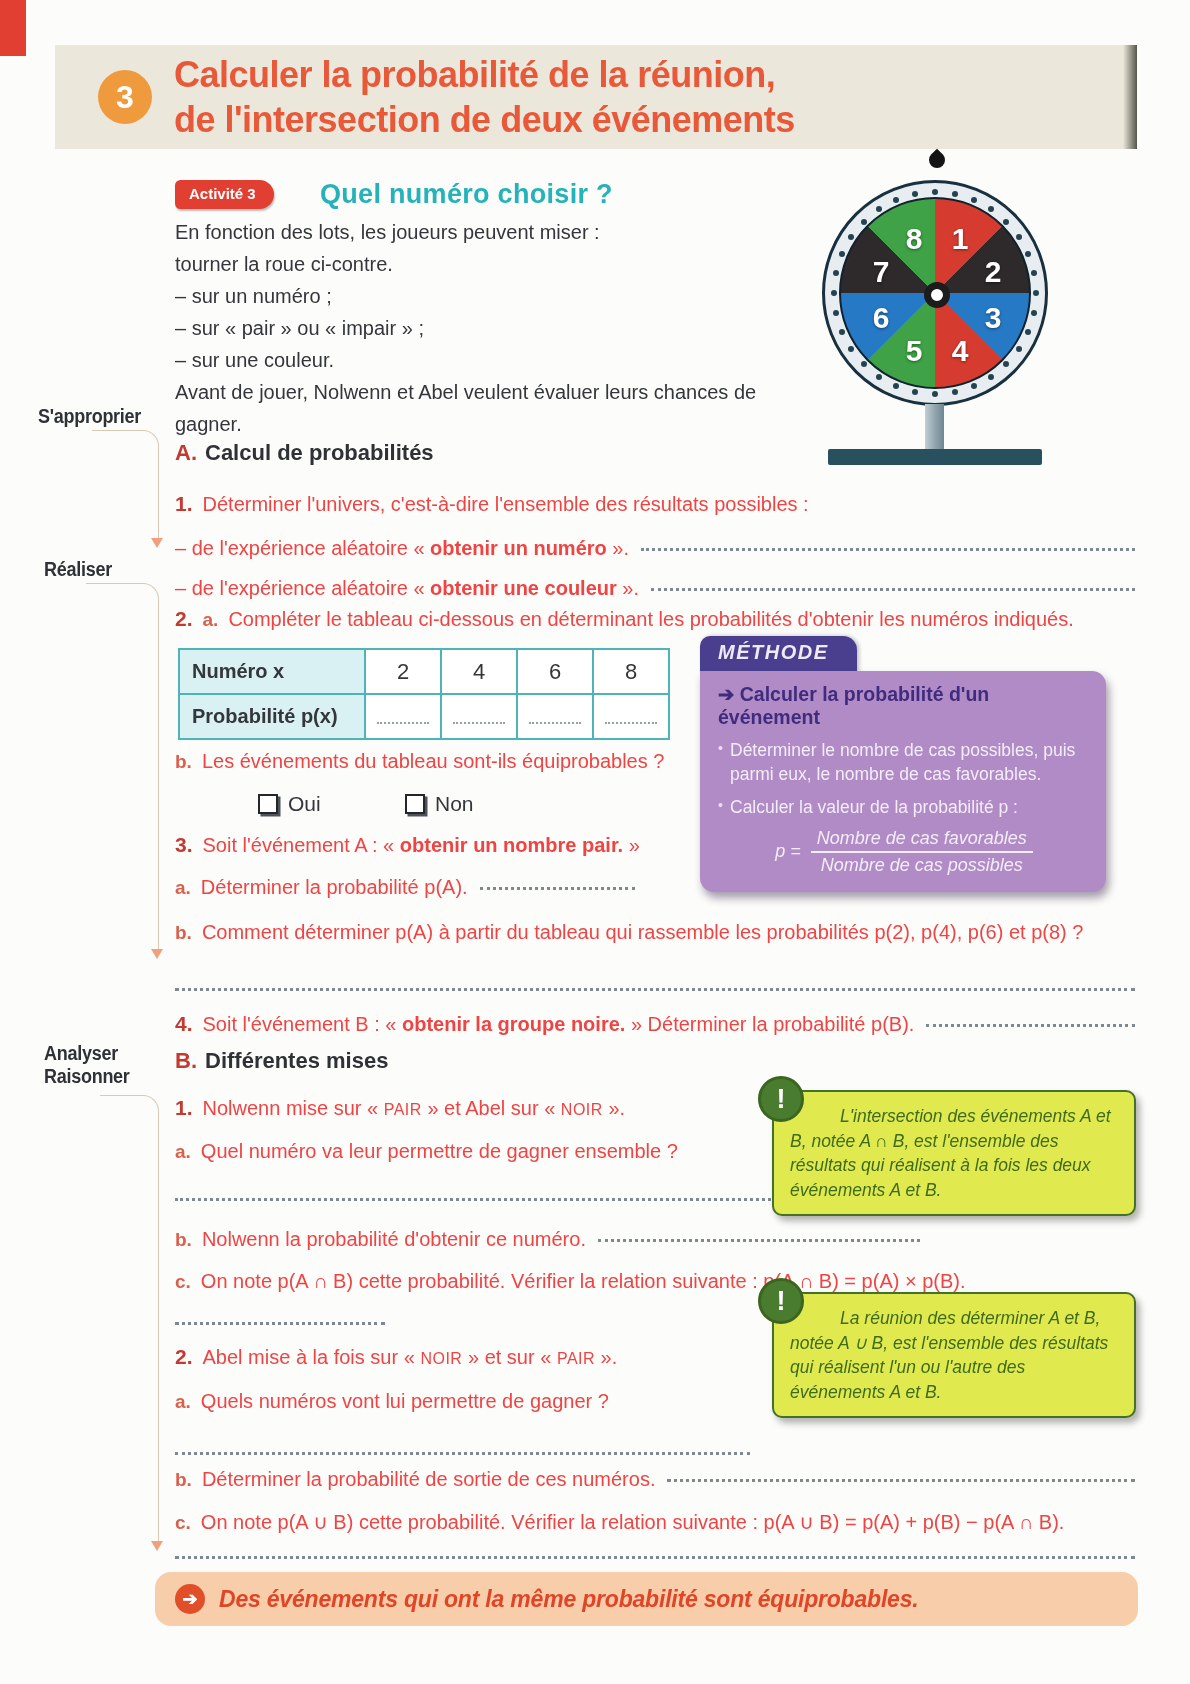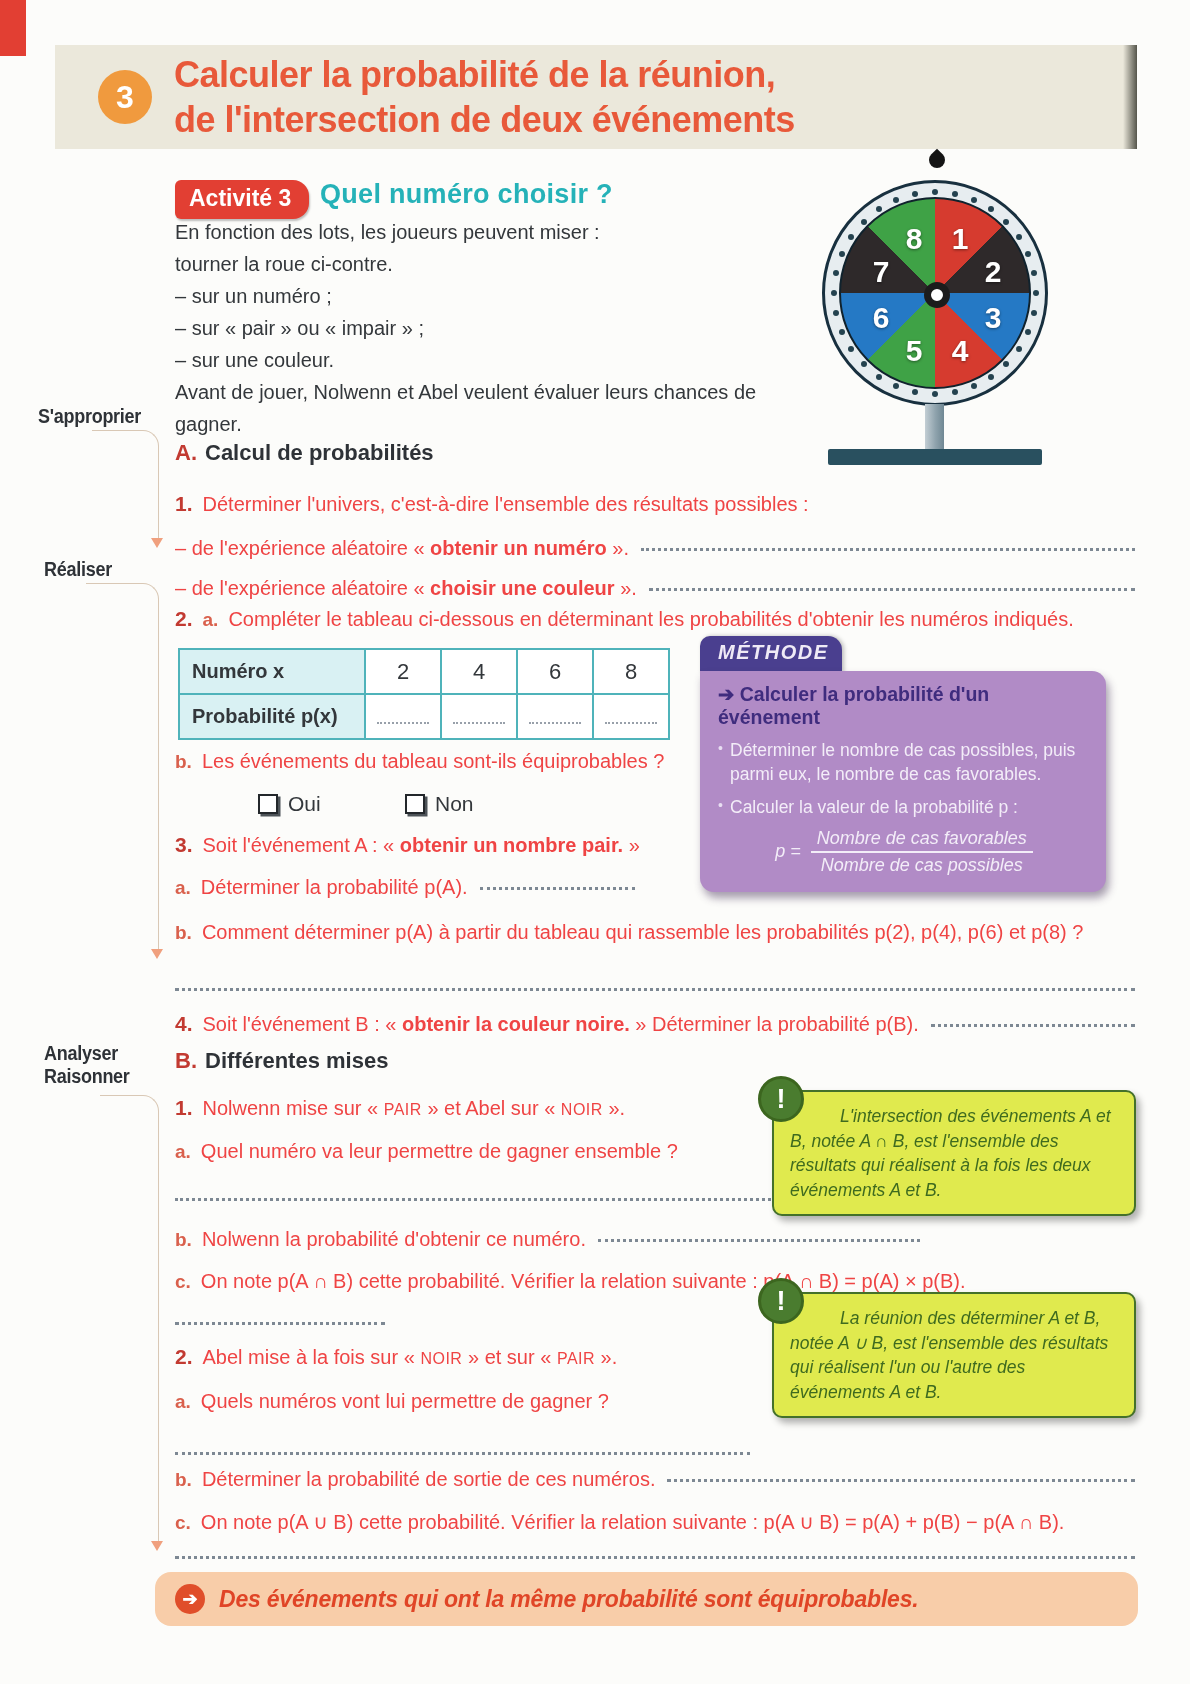--- a/index.html
+++ b/index.html
@@ -12,21 +12,21 @@
 
   
   .banner{left:55;left:55px;top:45px;width:1082px;height:104px;background:#ebe8db;}
   .banner-edge{position:absolute;right:0;top:0;width:14px;height:100%;
                background:linear-gradient(90deg,rgba(90,90,80,0),#55554b);}
   .chapter-circle{left:98px;top:70px;width:54px;height:54px;border-radius:50%;background:#f09a3e;
                   color:#fff;font-size:32px;font-weight:bold;display:flex;align-items:center;justify-content:center;}
   .chapter-title{left:174px;top:52px;font-size:36px;font-weight:bold;color:#e8593a;line-height:45px;letter-spacing:-0.5px;}
 
   
-  .act-badge{left:175px;top:180px;background:#e23f33;color:#fff;font-weight:bold;font-size:23px;
+  .act-badge{left:175px;top:180px;background:#e23f33;color:#fff;font-weight:bold;font-size:15px;
              padding:5px 18px 7px 14px;border-radius:6px 16px 16px 6px;box-shadow:1px 2px 2px rgba(0,0,0,.25);}
   .act-title{left:320px;top:179px;font-size:27px;font-weight:bold;color:#25b2b8;letter-spacing:0.3px;}
 
   .intro{left:175px;top:216px;width:640px;font-size:20px;line-height:32px;color:#33373b;}
 
   
   .ring{left:822px;top:180px;width:226px;height:226px;box-sizing:border-box;border-radius:50%;
         background:#e7edf0;border:3px solid #18303f;}
   .rdot{position:absolute;width:6px;height:6px;border-radius:50%;background:#24424f;}
   .wheel-disc{position:absolute;left:14px;top:14px;width:192px;height:192px;border-radius:50%;
@@ -59,21 +59,21 @@
 
   
   .ptable{position:absolute;left:178px;top:648px;border-collapse:collapse;}
   .ptable td{border:2px solid #4fb3ba;height:41px;background:#fff;}
   .ptable td.lab{width:172px;background:#d9f1f3;font-weight:bold;font-size:20px;padding:0 0 0 12px;}
   .ptable td.val{width:72px;text-align:center;font-size:22px;}
   .cell-dots{display:inline-block;width:72%;border-bottom:2.5px dotted #98a0aa;height:14px;}
 
   
   .m-tab{left:700px;top:636px;background:#4a3f8f;color:#efeaf6;font-size:20px;font-style:italic;font-weight:bold;
-         padding:5px 13px 9px 18px;border-radius:10px 14px 0 0;letter-spacing:1.5px;box-shadow:2px 0 4px rgba(0,0,0,.25);}
+         padding:5px 28px 9px 18px;border-radius:10px 14px 0 0;letter-spacing:1.5px;box-shadow:2px 0 4px rgba(0,0,0,.25);}
   .m-body{left:700px;top:671px;width:372px;background:#b18bc6;border-radius:0 14px 14px 14px;
           padding:12px 16px 16px 18px;box-shadow:3px 6px 8px rgba(60,40,80,.45);}
   .m-title{color:#3f2c7e;font-weight:bold;font-size:19.5px;}
   .m-bullet{color:#f3edf8;font-size:17.5px;line-height:1.35;margin-top:10px;padding-left:12px;position:relative;}
   .m-bullet::before{content:"•";position:absolute;left:0;top:0;color:#e8def2;font-size:14px;}
   .m-formula{margin-top:8px;display:flex;justify-content:center;align-items:center;gap:10px;
              color:#f3edf8;font-style:italic;font-size:18px;}
   .frac{display:inline-block;text-align:center;}
   .frac .top{border-bottom:2px solid #f3edf8;padding:0 6px 2px;}
   .frac .bot{padding-top:2px;}
@@ -197,21 +197,21 @@
 
   <div class="row" style="left:175px;top:492px">
     <span class="q-num">1.</span>
     <span class="q-text">Déterminer l'univers, c'est-à-dire l'ensemble des résultats possibles :</span>
   </div>
   <div class="row" style="left:175px;top:537px;width:960px">
     <span class="q-text"><span>– de l'expérience aléatoire « </span><b>obtenir un numéro</b><span> ».</span></span>
     <span class="dots"></span>
   </div>
   <div class="row" style="left:175px;top:577px;width:960px">
-    <span class="q-text"><span>– de l'expérience aléatoire « </span><b>choisir une couleur</b><span> ».</span></span>
+    <span class="q-text"><span>– de l'expérience aléatoire « </span><b>obtenir une couleur</b><span> ».</span></span>
     <span class="dots"></span>
   </div>
 
   <div class="row" style="left:175px;top:607px;width:990px">
     <span class="q-num">2.</span>
     <span class="q-letter">a.</span>
     <span class="q-text">Compléter le tableau ci-dessous en déterminant les probabilités d'obtenir les numéros indiqués.</span>
   </div>
 
   <table class="ptable">
@@ -273,21 +273,21 @@
     <span class="dots"></span>
   </div>
   <div class="row" style="left:175px;top:921px;width:995px">
     <span class="q-letter">b.</span>
     <span class="q-text">Comment déterminer p(A) à partir du tableau qui rassemble les probabilités p(2), p(4), p(6) et p(8) ?</span>
   </div>
   <div class="dotline" style="left:175px;top:988px;width:960px"></div>
 
   <div class="row" style="left:175px;top:1012px;width:960px">
     <span class="q-num">4.</span>
-    <span class="q-text"><span>Soit l'événement B : « </span><b>obtenir la couleur noire.</b><span> » Déterminer la probabilité p(B).</span></span>
+    <span class="q-text"><span>Soit l'événement B : « </span><b>obtenir la groupe noire.</b><span> » Déterminer la probabilité p(B).</span></span>
     <span class="dots"></span>
   </div>
 
   <div class="row sec-head" style="left:175px;top:1048px">
     <span class="q-num">B.</span>
     <span>Différentes mises</span>
   </div>
 
   <div class="row" style="left:175px;top:1096px">
     <span class="q-num">1.</span>

